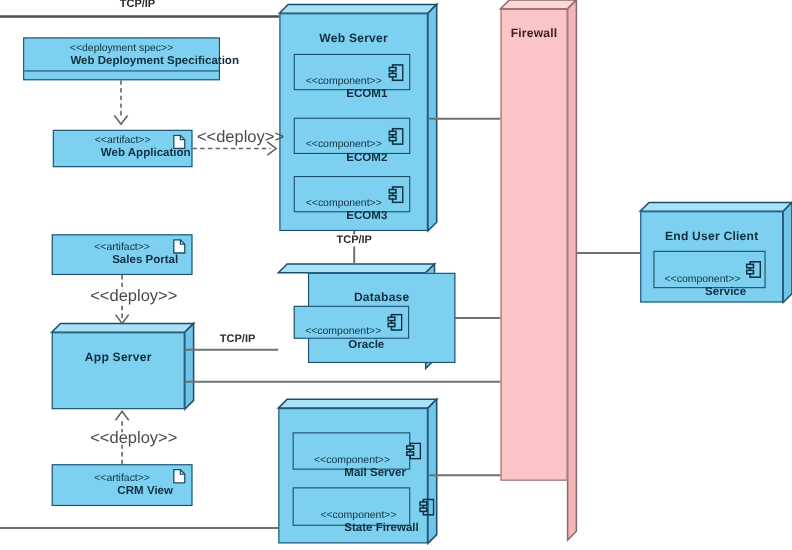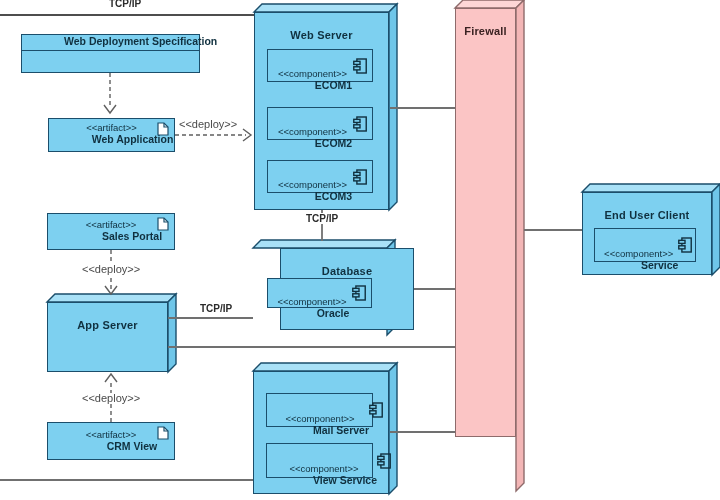--- a/index.html
+++ b/index.html
@@ -20,21 +20,21 @@
   .stereo{font-size:9.5px;color:var(--text-dark);white-space:nowrap;}
   .comp-name{font-size:10.5px;font-weight:bold;color:var(--text-dark);white-space:nowrap;padding-left:42px;}
   .comp-icon{flex:0 0 auto;margin-right:5px;}
   .artifact{position:absolute;z-index:2;background:var(--node-fill);
             border:1.5px solid var(--node-border);box-sizing:border-box;text-align:center;}
   .artifact .stereo{padding-top:3px;}
   .doc-icon{position:absolute;right:5px;top:3px;}
   .spec-sep{border-top:1.3px solid var(--node-border);margin-top:3px;}
   .conn-label{position:absolute;z-index:4;font-size:10px;font-weight:bold;color:#2b2b2b;
               text-align:center;background:#fff;line-height:11px;}
-  .deploy-label{position:absolute;z-index:4;font-size:11px;color:#4a4a4a;
+  .deploy-label{position:absolute;z-index:4;font-size:15px;color:#4a4a4a;
                 text-align:center;background:#fff;line-height:11px;}
 </style>
 </head>
 <body>
 
 <div id="canvas">
 
   <svg id="wires" width="720" height="500">
 
     <polygon points="254,12 262,4 397,4 389,12" style="fill:var(--node-top);stroke:var(--node-border);stroke-width:1.4"></polygon>
@@ -69,20 +69,21 @@
     <polyline points="104,105 110,113 116,105" stroke="#5f5f5f" stroke-width="1.4" fill="none"></polyline>
     <polyline points="175,135 246,135" stroke="#5f5f5f" stroke-width="1.4" stroke-dasharray="4,3" fill="none"></polyline>
     <polyline points="243,129 251,135 243,141" stroke="#5f5f5f" stroke-width="1.4" fill="none"></polyline>
     <polyline points="111,250 111,289" stroke="#5f5f5f" stroke-width="1.4" stroke-dasharray="4,3" fill="none"></polyline>
     <polyline points="105,286 111,294 117,286" stroke="#5f5f5f" stroke-width="1.4" fill="none"></polyline>
     <polyline points="111,422 111,380" stroke="#5f5f5f" stroke-width="1.4" stroke-dasharray="4,3" fill="none"></polyline>
     <polyline points="105,382 111,374 117,382" stroke="#5f5f5f" stroke-width="1.4" fill="none"></polyline>
   </svg>
 
   <div class="artifact" style="left:21px;top:34px;width:179px;height:39px;">
+    <div class="stereo">&lt;&lt;deployment spec&gt;&gt;</div>
     <div class="comp-name">Web Deployment Specification</div>
     <div class="spec-sep"></div>
   </div>
 
   <div class="artifact" style="left:48px;top:118px;width:127px;height:34px;">
     <div class="stereo">&lt;&lt;artifact&gt;&gt;</div>
     <div class="comp-name">Web Application</div>
     <svg class="doc-icon" width="12" height="14" viewBox="0 0 12 14">
       <path d="M1,1 h6 l4,4 v8 h-10 z" fill="#fff" stroke="#1B4E6B" stroke-width="1.2"></path>
       <path d="M7,1 v4 h4" fill="none" stroke="#1B4E6B" stroke-width="1.2"></path>
@@ -171,21 +172,21 @@
     </div>
     <svg class="comp-icon" width="14" height="16" viewBox="0 0 18 20">
       <rect x="5" y="1" width="12" height="18" fill="none" stroke="#10303F" stroke-width="1.8"></rect>
       <rect x="1" y="4" width="8" height="4" fill="#7DD0F0" stroke="#10303F" stroke-width="1.8"></rect>
       <rect x="1" y="11" width="8" height="4" fill="#7DD0F0" stroke="#10303F" stroke-width="1.8"></rect>
     </svg>
   </div>
   <div class="component" style="left:266px;top:443px;width:107px;height:35px;">
     <div class="comp-text">
       <div class="stereo">&lt;&lt;component&gt;&gt;</div>
-      <div class="comp-name">View Service</div>
+      <div class="comp-name">State Firewall</div>
     </div>
     <svg class="comp-icon" width="14" height="16" viewBox="0 0 18 20">
       <rect x="5" y="1" width="12" height="18" fill="none" stroke="#10303F" stroke-width="1.8"></rect>
       <rect x="1" y="4" width="8" height="4" fill="#7DD0F0" stroke="#10303F" stroke-width="1.8"></rect>
       <rect x="1" y="11" width="8" height="4" fill="#7DD0F0" stroke="#10303F" stroke-width="1.8"></rect>
     </svg>
   </div>
 
   <div class="node-front firewall-front" style="left:455px;top:8px;width:61px;height:429px;">
     <div class="node-title">Firewall</div>

